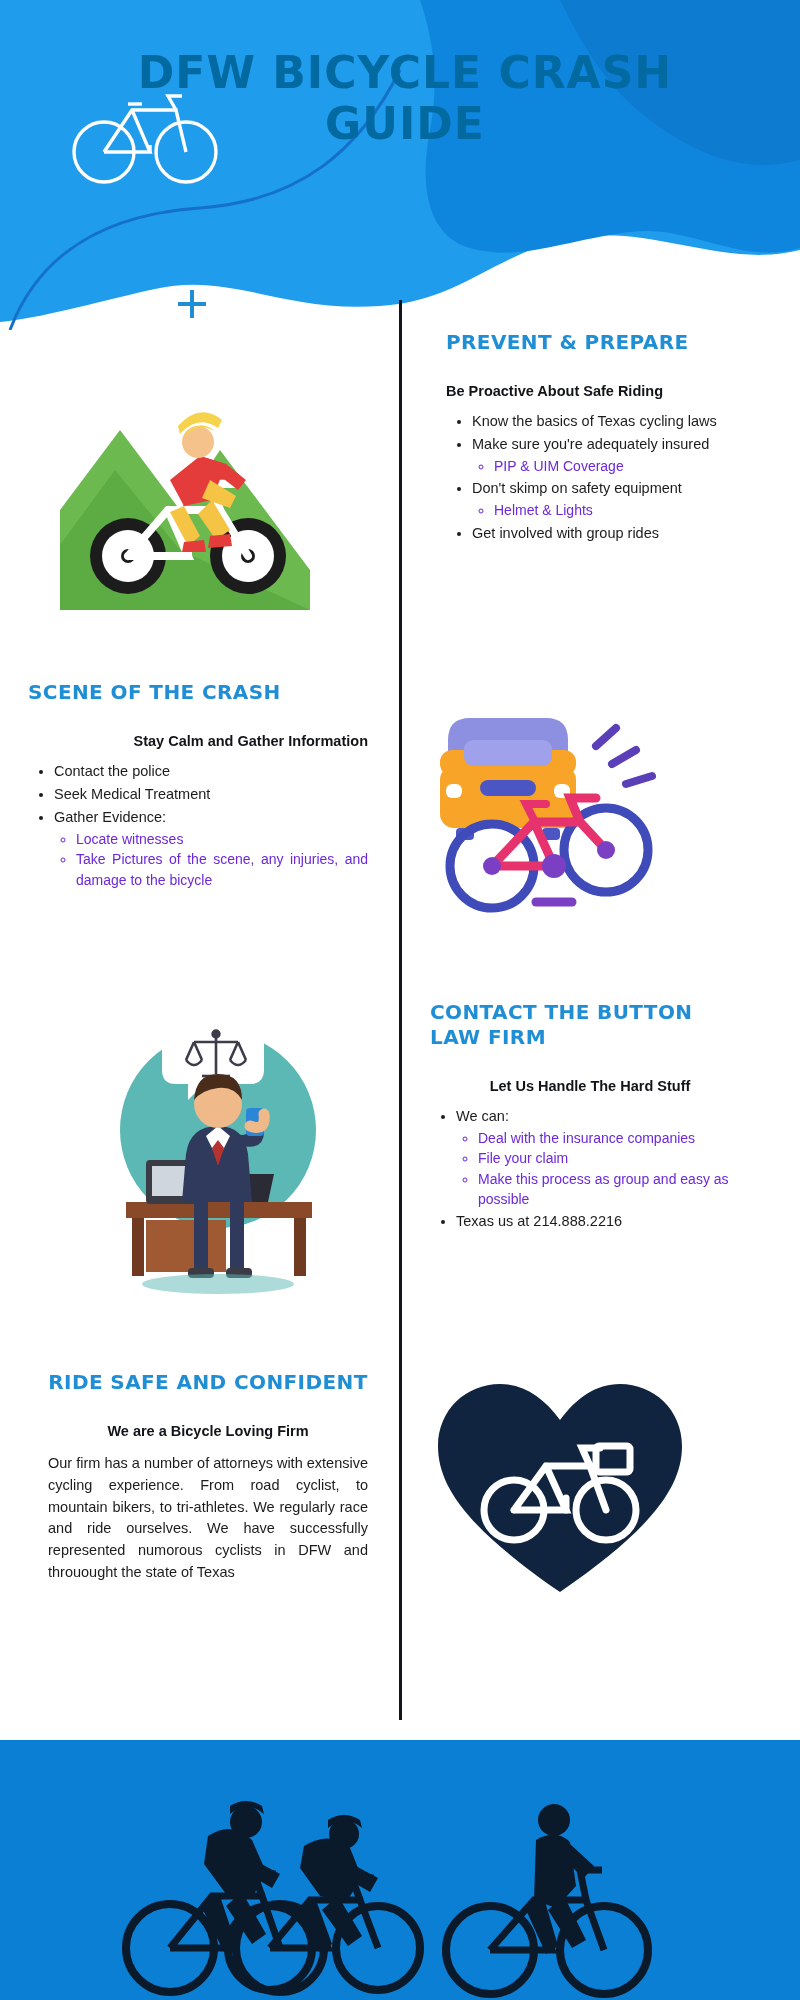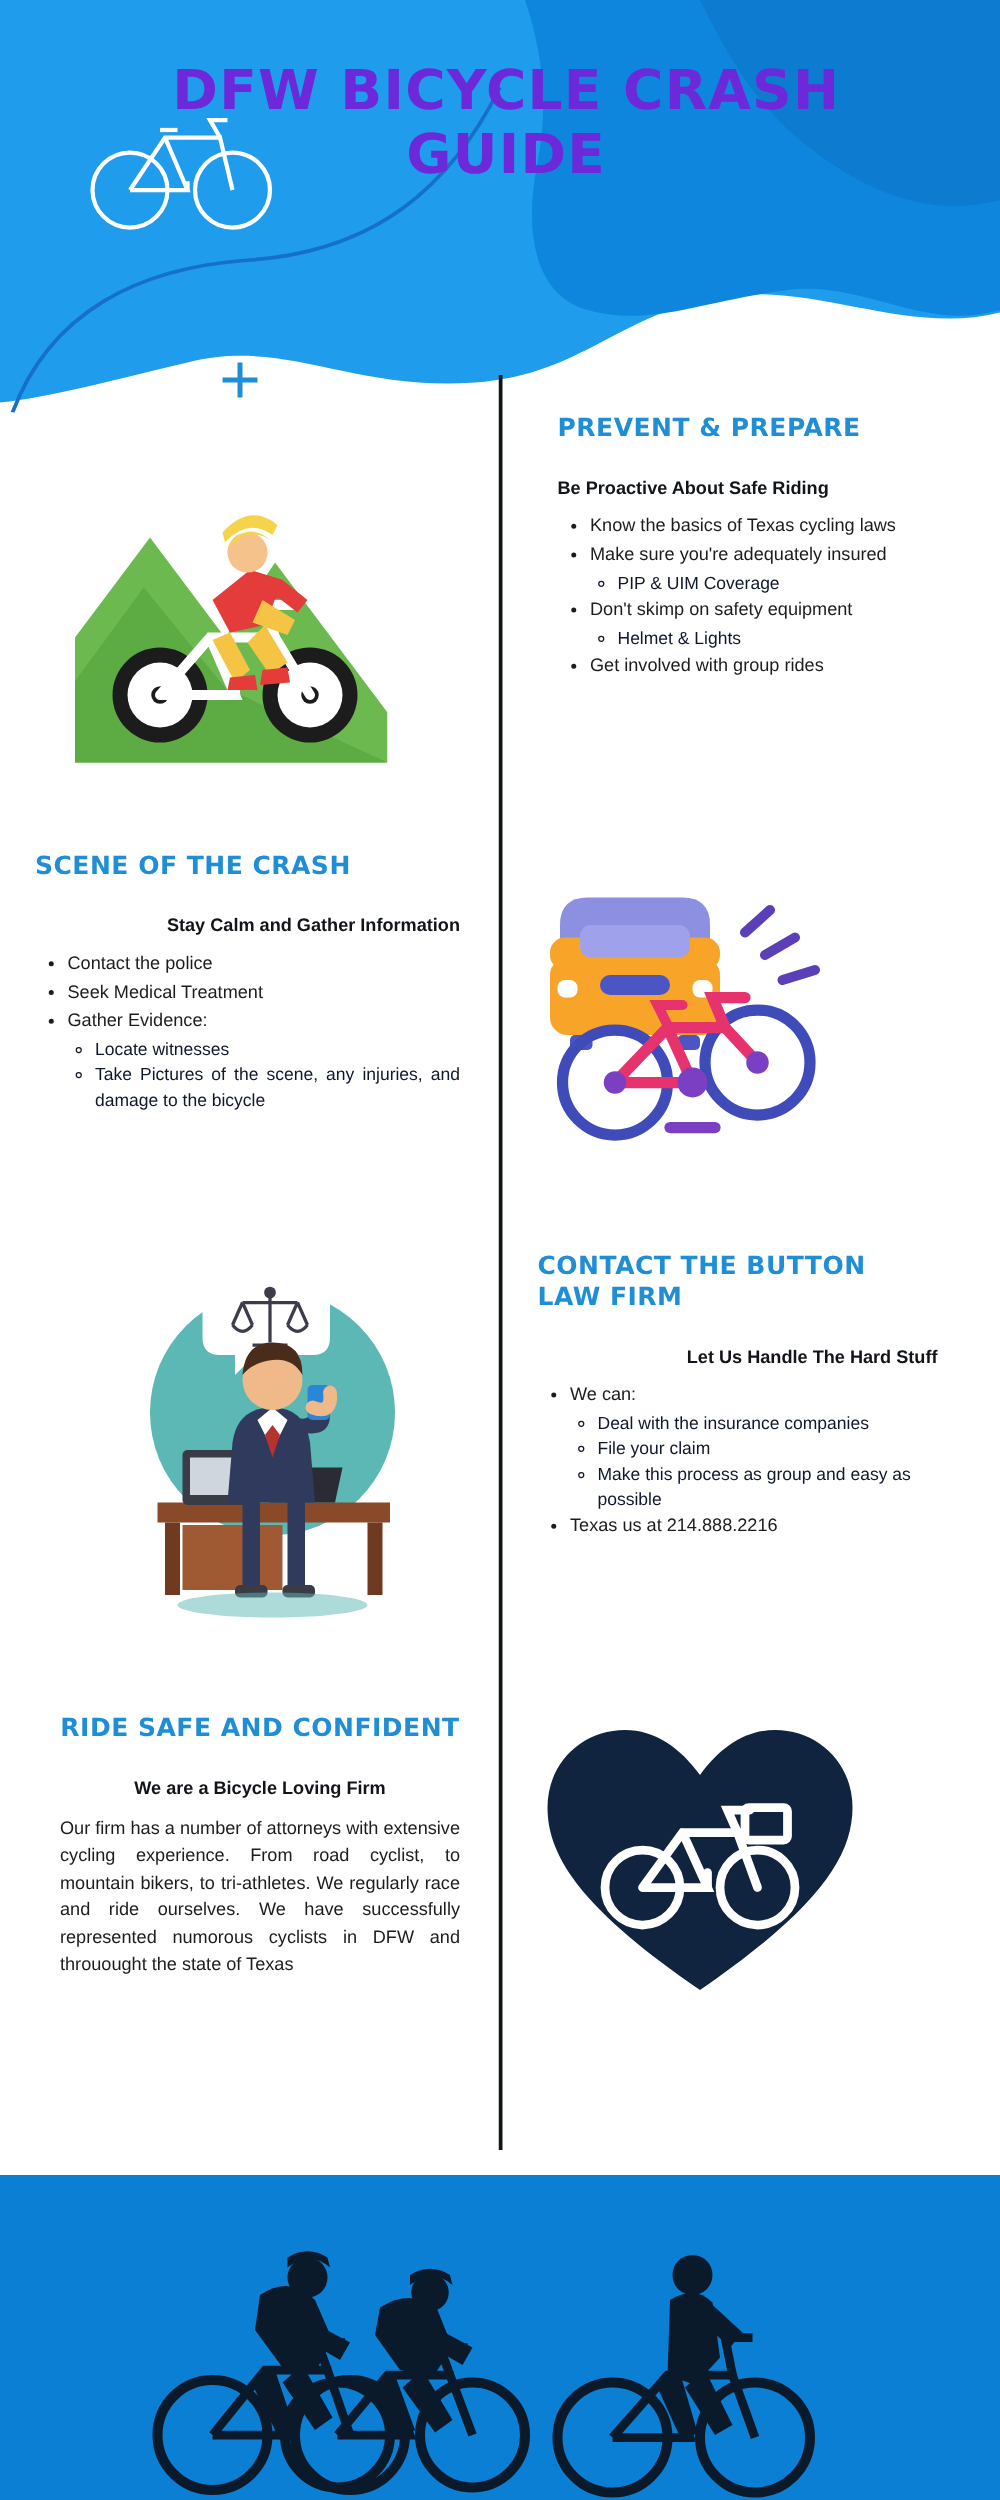--- a/index.html
+++ b/index.html
@@ -24,21 +24,21 @@
   .header-title {
     position: absolute;
     top: 48px;
     left: 60px;
     width: 690px;
     text-align: center;
     font-size: 44px;
     line-height: 1.15;
     font-weight: bold;
     letter-spacing: 1px;
-    color: #6d28d9;
+    color: #0369a1;
     font-family: "DejaVu Sans", sans-serif;
     text-transform: uppercase;
   }
 
   
   .vdivider {
     position: absolute;
     left: 399px;
     top: 300px;
     width: 3px;
@@ -73,21 +73,21 @@
     line-height: 1.45;
     margin-bottom: 2px;
   }
   ul.lvl2 {
     padding-left: 22px;
     list-style-type: circle;
     margin: 1px 0 1px 0;
   }
   ul.lvl2 > li {
     font-size: 14px;
-    color: #0f172a;
+    color: #6d28d9;
     line-height: 1.45;
   }
   .body-para {
     margin-top: 14px;
     font-size: 14.5px;
     line-height: 1.5;
     color: #1c1c1c;
     text-align: justify;
   }
 
@@ -289,21 +289,21 @@
     <rect x="104" y="200" width="14" height="74" fill="#2f3a5c"></rect>
     <rect x="140" y="200" width="14" height="74" fill="#2f3a5c"></rect>
     <rect x="98" y="268" width="26" height="10" rx="4" fill="#3b3b46"></rect>
     <rect x="136" y="268" width="26" height="10" rx="4" fill="#3b3b46"></rect>
     <ellipse cx="128" cy="284" rx="76" ry="10" fill="#5bb8b4" opacity=".5"></ellipse>
   </svg>
 </div>
 
 <div class="blk" id="contact-block">
   <div class="sec-heading">CONTACT THE BUTTON LAW FIRM</div>
-  <div class="sec-sub" style="text-align:right">Let Us Handle The Hard Stuff</div>
+  <div class="sec-sub" style="text-align:center">Let Us Handle The Hard Stuff</div>
   <ul class="lvl1">
     <li><span>We can:</span>
       <ul class="lvl2">
         <li>Deal with the insurance companies</li>
         <li>File your claim</li>
         <li> Make this process as group and easy as possible</li>
       </ul>
     </li>
     <li><span>Texas us at 214.888.2216</span></li>
   </ul>

